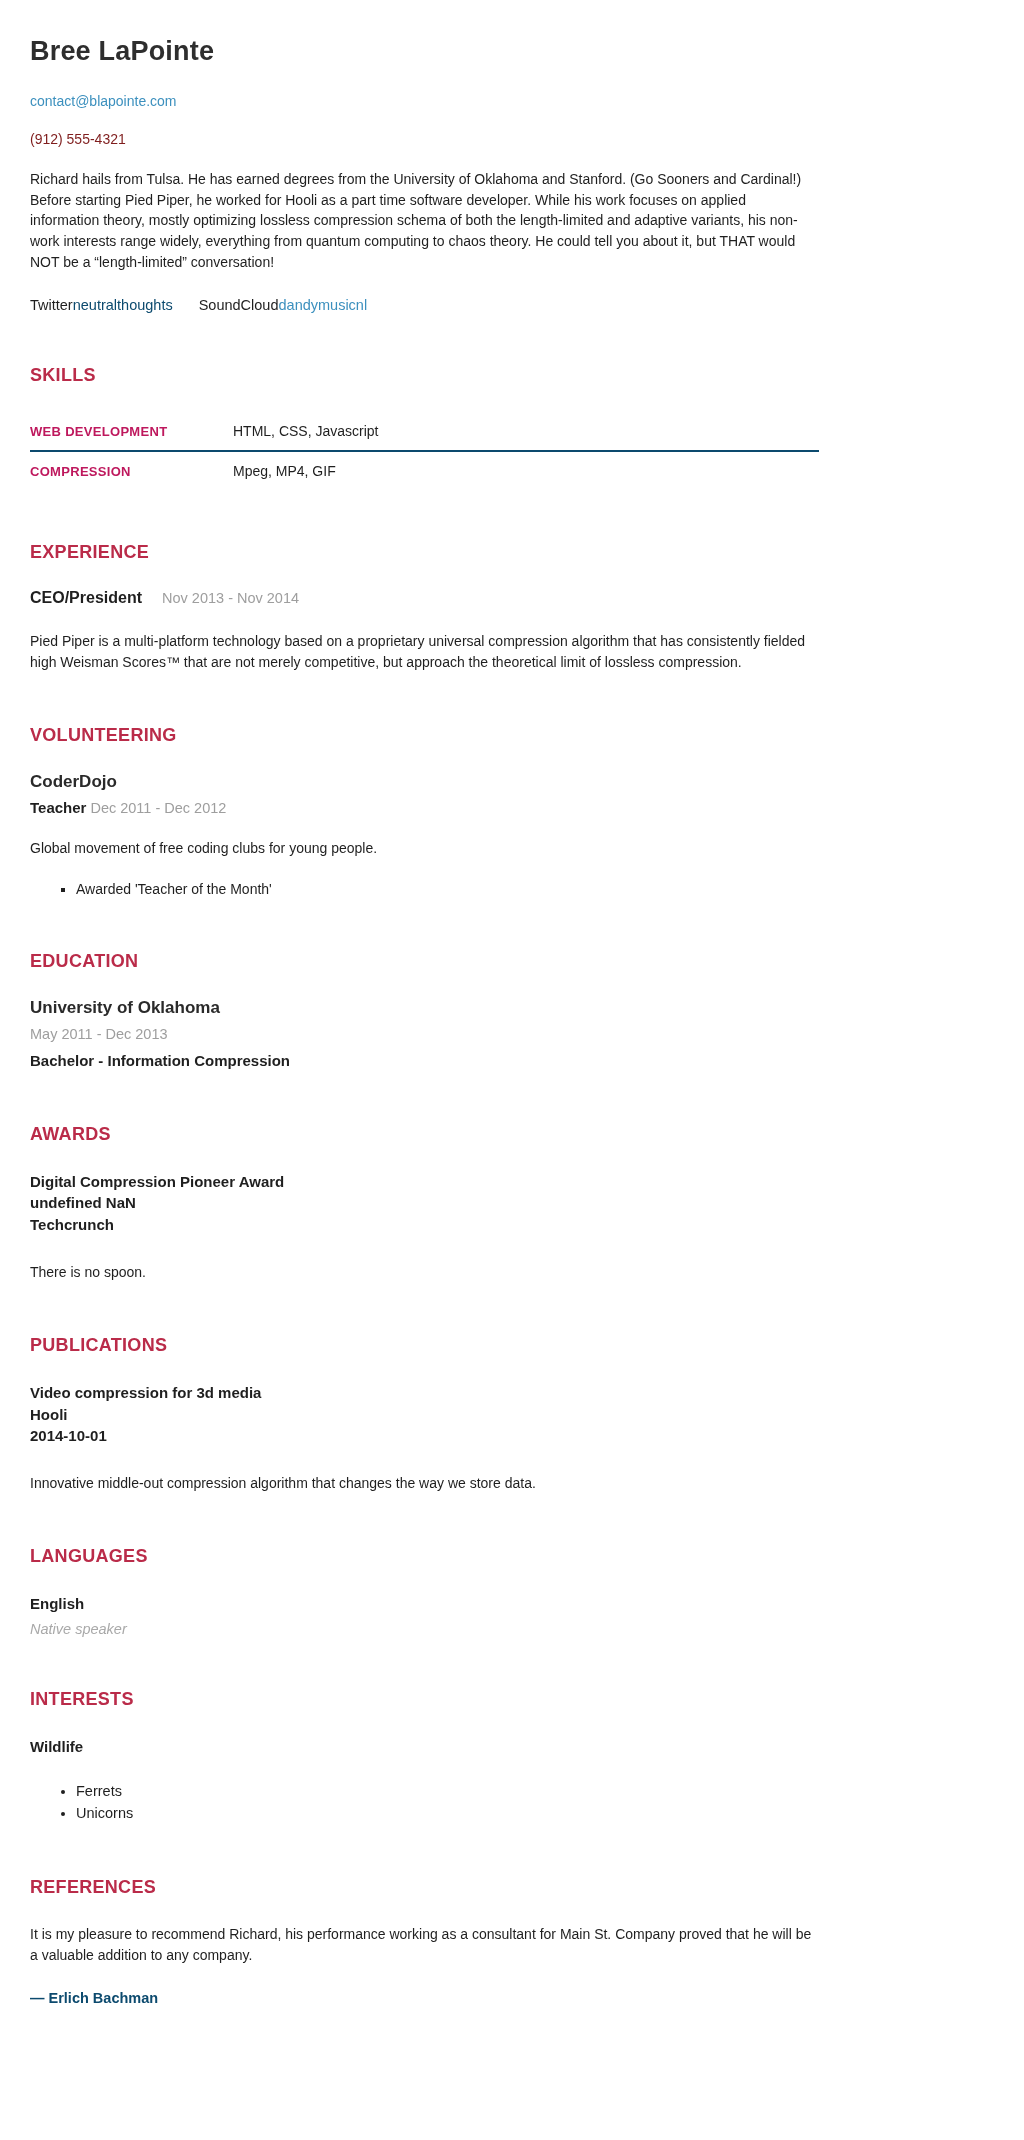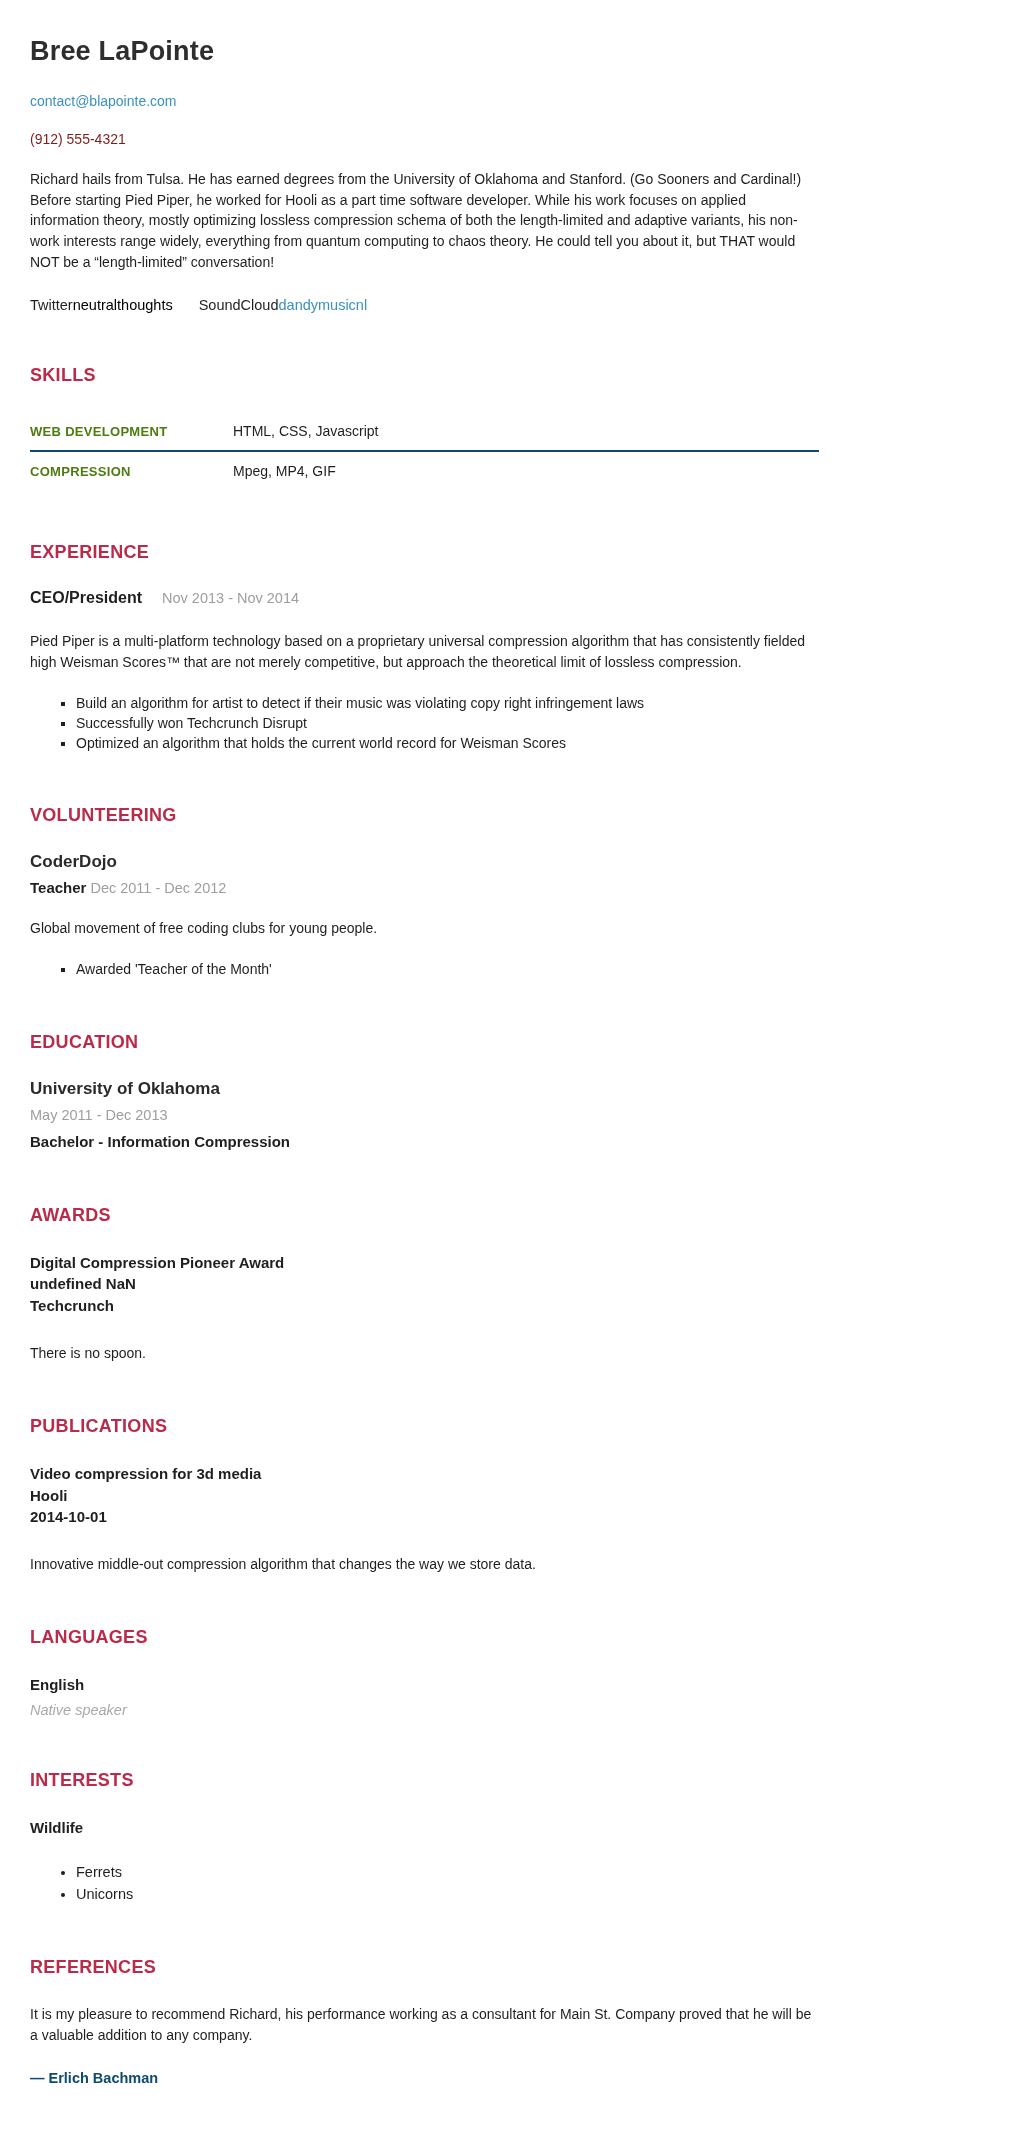--- a/index.html
+++ b/index.html
@@ -45,21 +45,21 @@
     max-width: 790px;
   }
   .profiles {
     margin-top: 24px;
     display: flex;
     align-items: baseline;
     font-size: 14.5px;
   }
   .profile-pair { display: flex; gap: 0; margin-right: 26px; }
   .profile-network { color: #1f1f1f; }
-  .profile-username { color: #000000; }
+  .profile-username { color: #0c4a6e; }
   
   .section { margin-top: 52px; }
   h2.section-title {
     font-size: 18px;
     font-weight: 600;
     color: #ba2b49;
     letter-spacing: 0.3px;
     margin-bottom: 26px;
   }
   
@@ -67,21 +67,21 @@
     display: grid;
     grid-template-columns: 203px 1fr;
     align-items: baseline;
     padding: 11px 0;
   }
   .skill-row + .skill-row { border-top: 2px solid #0c4a6e; }
   .skill-name {
     font-size: 13px;
     font-weight: 600;
     letter-spacing: 0.3px;
-    color: #4d7c0f;
+    color: #be185d;
     text-transform: uppercase;
   }
   .skill-keywords { font-size: 14px; color: #1f1f1f; }
   
   .job-header { display: flex; align-items: baseline; gap: 20px; margin-bottom: 24px; }
   .job-title { font-size: 16px; font-weight: 600; color: #1f1f1f; }
   .dates { font-size: 14.5px; color: #9e9e9e; }
   .body-text {
     font-size: 14px;
     line-height: 1.5;
@@ -158,25 +158,20 @@
     </div>
   </section>
 
   <section class="section">
     <h2 class="section-title">EXPERIENCE</h2>
     <div class="job-header">
       <span class="job-title">CEO/President</span>
       <span class="dates">Nov 2013 - Nov 2014</span>
     </div>
     <p class="body-text">Pied Piper is a multi-platform technology based on a proprietary universal compression algorithm that has consistently fielded high Weisman Scores™ that are not merely competitive, but approach the theoretical limit of lossless compression.</p>
-    <ul class="square-list">
-      <li>Build an algorithm for artist to detect if their music was violating copy right infringement laws</li>
-      <li>Successfully won Techcrunch Disrupt</li>
-      <li>Optimized an algorithm that holds the current world record for Weisman Scores</li>
-    </ul>
   </section>
 
   <section class="section">
     <h2 class="section-title">VOLUNTEERING</h2>
     <div class="org-name">CoderDojo</div>
     <div class="position-row">
       <span class="position-title">Teacher</span>
       <span class="dates">Dec 2011 - Dec 2012</span>
     </div>
     <p class="body-text mt22">Global movement of free coding clubs for young people.</p>

